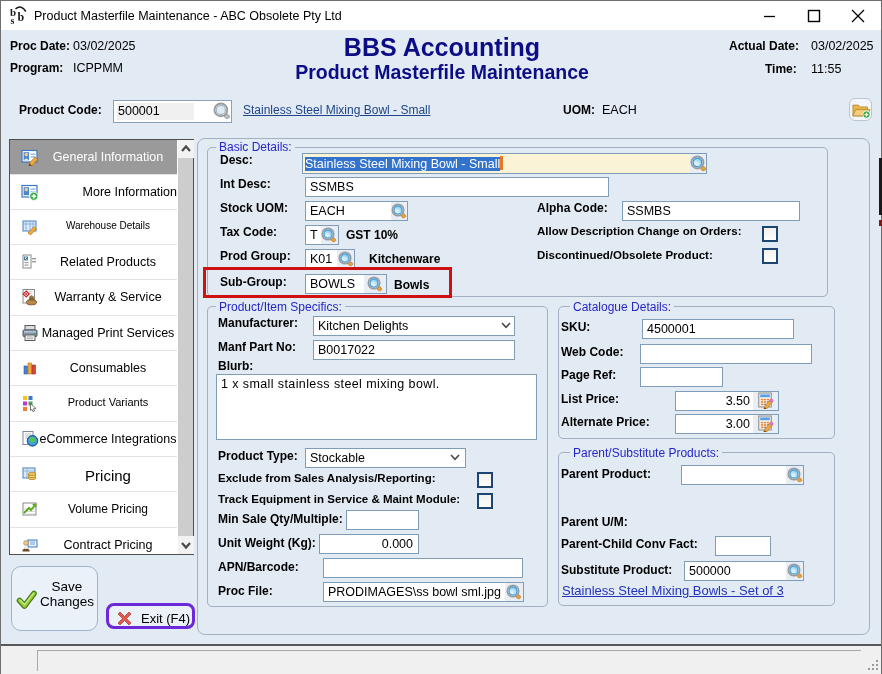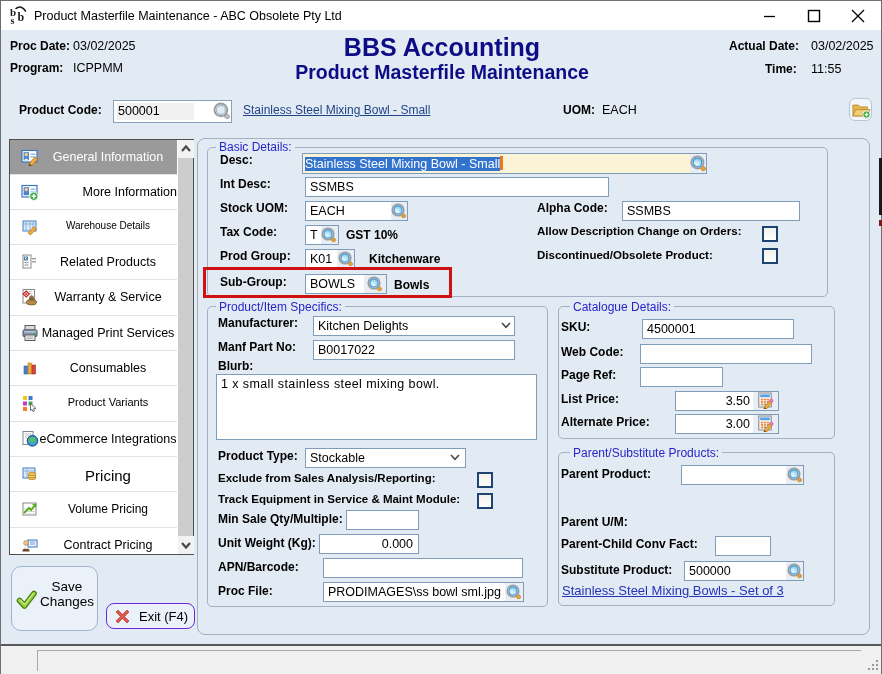--- a/index.html
+++ b/index.html
@@ -491,21 +491,21 @@
   <a class="link" style="left:561px;top:582px;color:#2333bb;">Stainless Steel Mixing Bowls - Set of 3</a>
 
   <div class="abs" style="left:10px;top:565px;width:87px;height:65px;border:1px solid #9fb4cc;border-radius:10px;background:#eaf1f9;">
     <svg class="abs" style="left:4px;top:22px" width="21" height="21" viewBox="0 0 21 21">
       <path d="M3.5 11.5 L8.5 17 L18 4.5" fill="none" stroke="#4a7d14" stroke-width="5.6" stroke-linecap="round" stroke-linejoin="round"></path>
       <path d="M3.5 11.5 L8.5 17 L18 4.5" fill="none" stroke="#94d03c" stroke-width="3.2" stroke-linecap="round" stroke-linejoin="round"></path>
       <path d="M4.2 11 L8.6 15.5 L17.3 4.6" fill="none" stroke="#cdeb91" stroke-width="1.1" stroke-linecap="round"></path>
     </svg>
     <div class="abs" style="left:26px;top:12px;width:58px;text-align:center;font-size:13.5px;">Save<br>Changes</div>
   </div>
-  <div class="abs" style="left:105px;top:602px;width:89px;height:26px;border:1px solid #6d28d9;border-radius:8px;background:#eaf1f9;">
+  <div class="abs" style="left:105px;top:602px;width:89px;height:26px;border:3px solid #6d28d9;border-radius:8px;background:#eaf1f9;">
     <svg class="abs" style="left:8px;top:5px" width="15" height="15" viewBox="0 0 15 15">
       <path d="M3 1 L7.5 5.5 L12 1 L14 3 L9.5 7.5 L14 12 L12 14 L7.5 9.5 L3 14 L1 12 L5.5 7.5 L1 3 Z" fill="#e2574c" stroke="#b03a30" stroke-width="0.7"></path>
     </svg>
     <div class="abs" style="left:32px;top:5px;font-size:13px;">Exit (F4)</div>
   </div>
 
   <div class="abs" style="left:0;top:643px;width:880px;height:2px;background:#585858;"></div>
   <div class="abs" style="left:0;top:645px;width:880px;height:28px;background:#f0f0f0;"></div>
   <div class="abs" style="left:36px;top:649px;width:824px;height:21px;border-top:1px solid #a8a8a8;border-left:1px solid #a8a8a8;background:#f0f0f0;"></div>
   <svg class="abs" style="left:866px;top:658px" width="13" height="13" viewBox="0 0 13 13">

